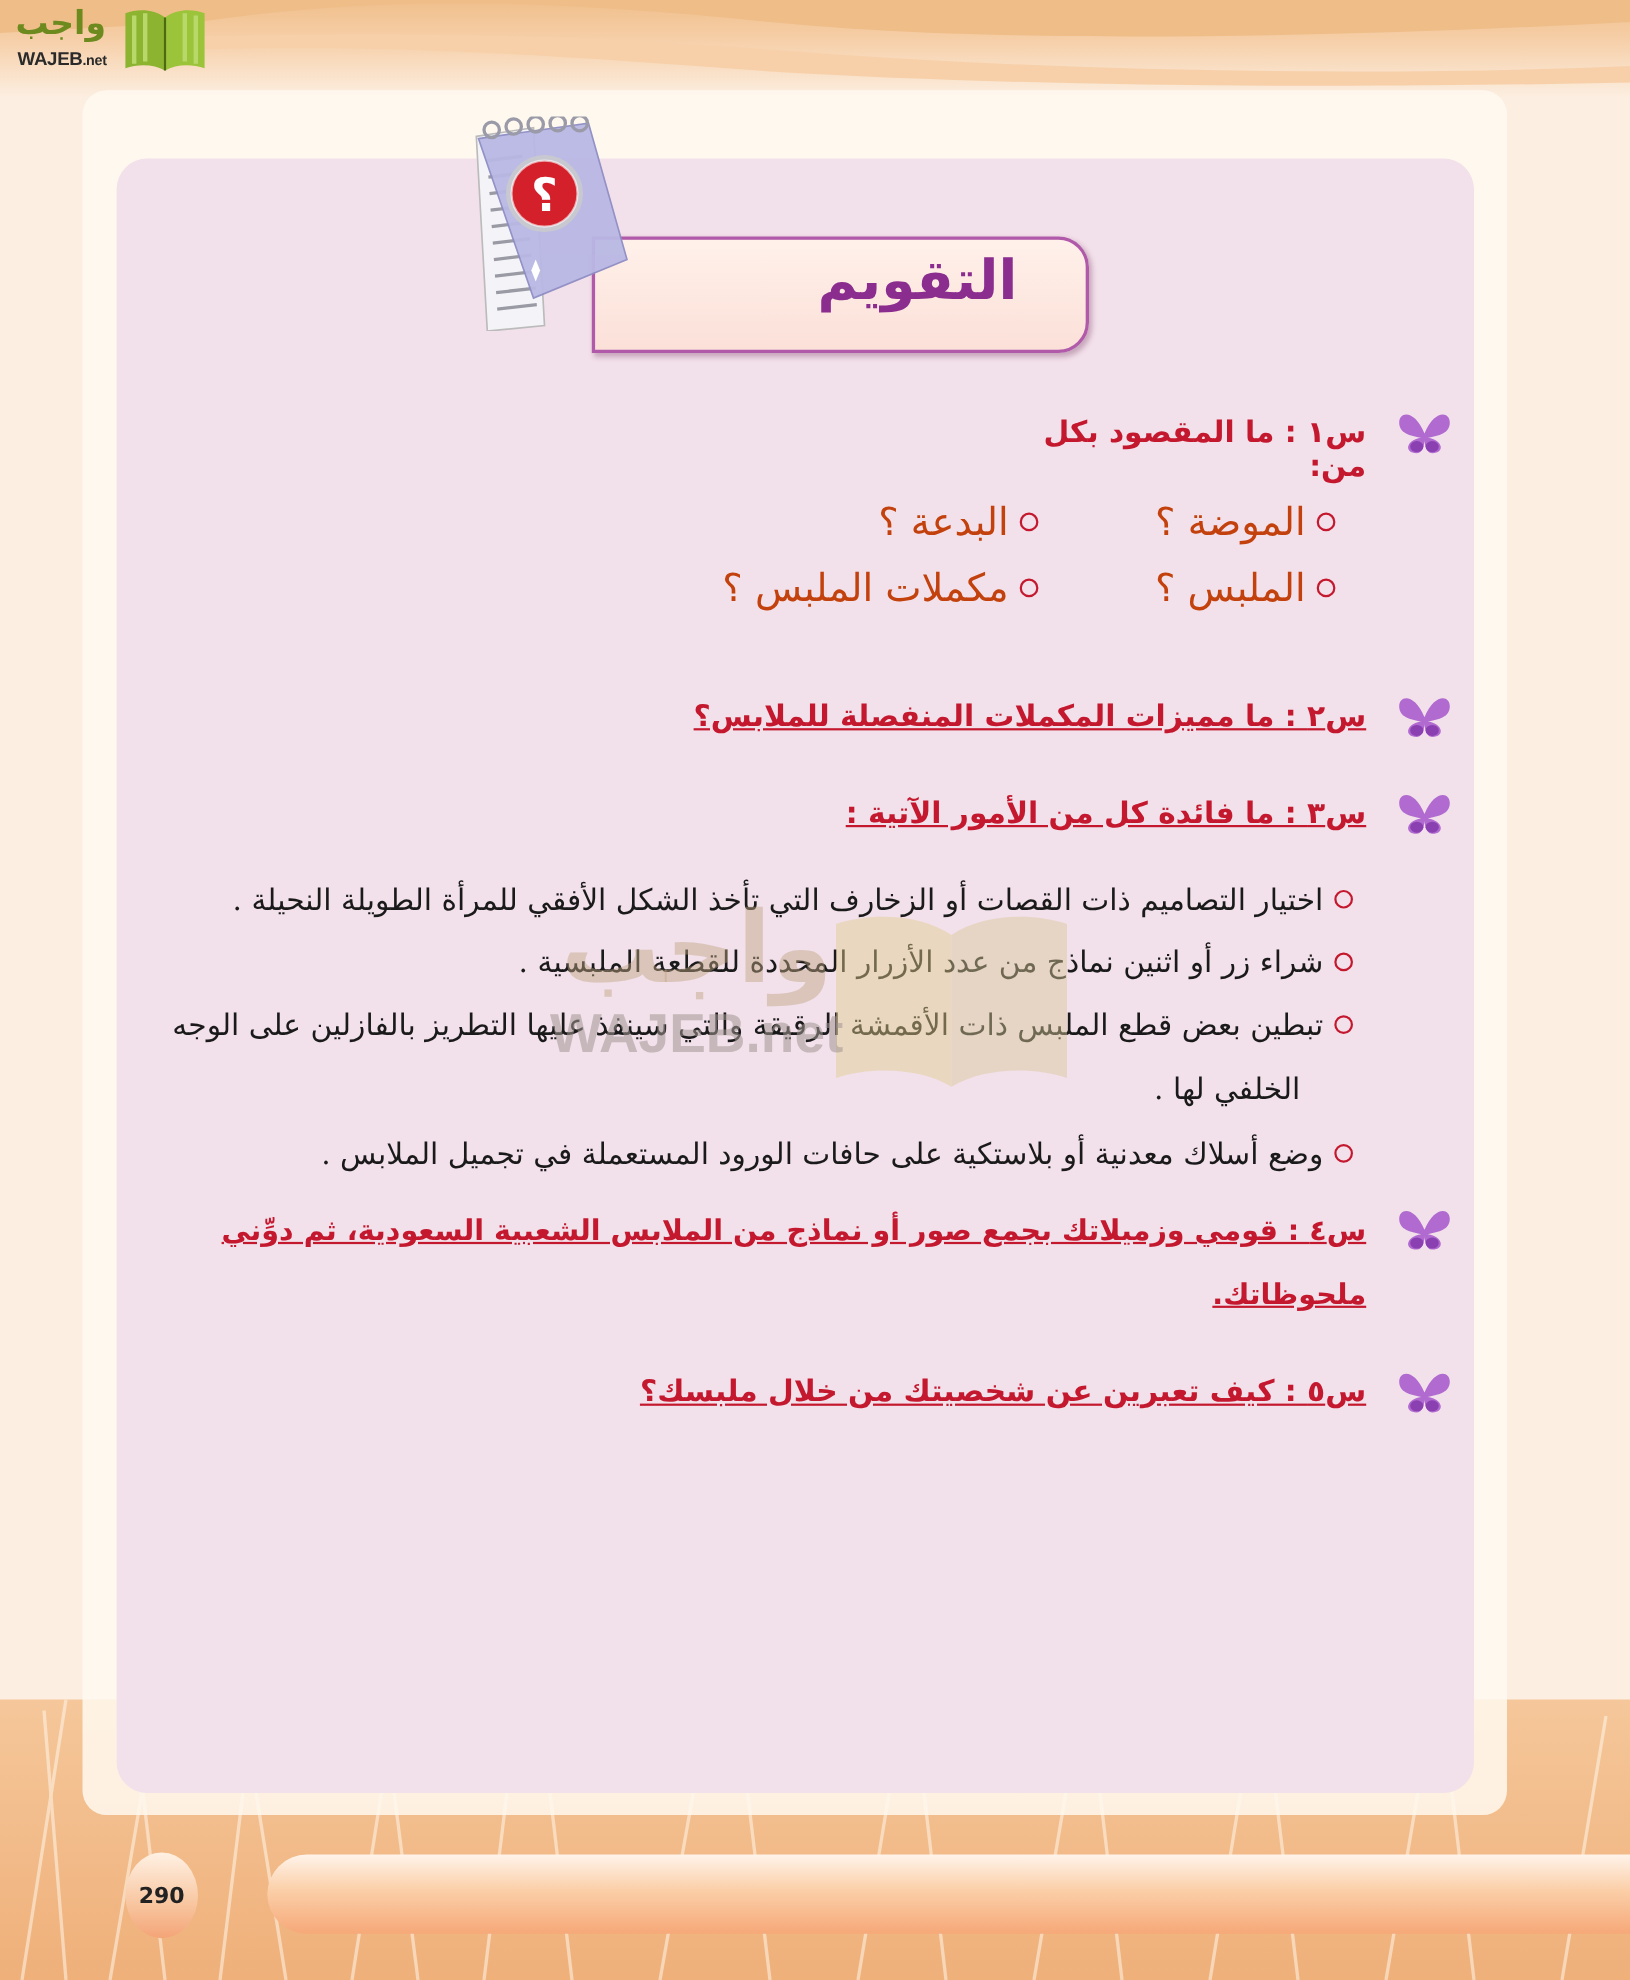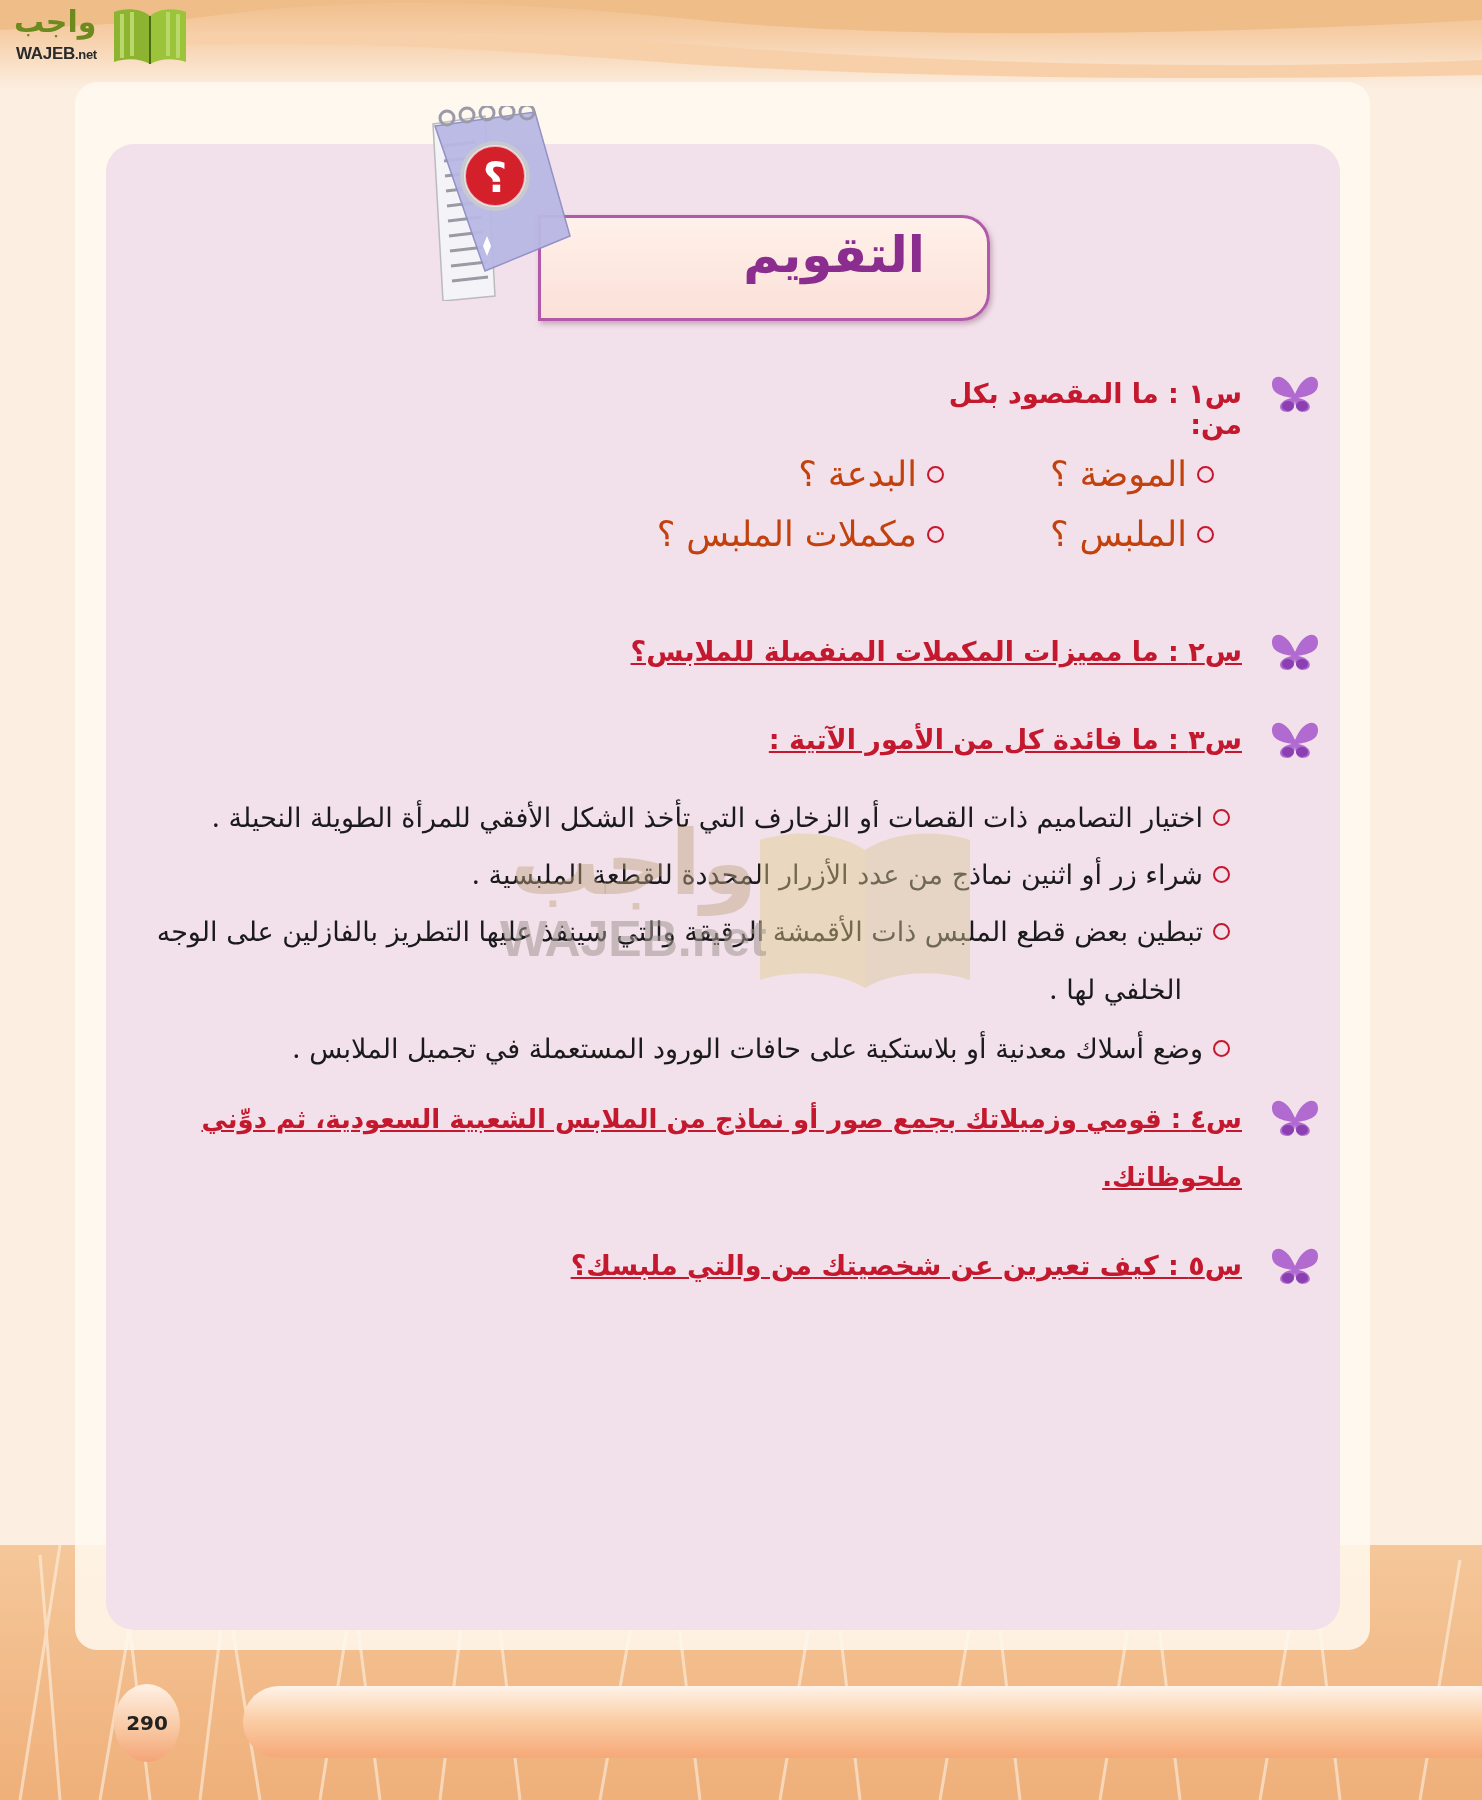--- a/index.html
+++ b/index.html
@@ -253,21 +253,21 @@
 <div class="q-line" style="right:240px; top:1162px; font-size:26px;">
   <span>ملحوظاتك.</span>
 </div>
 <svg style="position:absolute; left:1268px; top:1096px;" width="54" height="44" viewBox="0 0 54 44">
   <path d="M27 22 C18 0 4 2 4 12 C4 22 14 24 24 26 C10 28 8 40 20 40 C26 40 27 30 27 28 C27 30 28 40 34 40 C46 40 44 28 30 26 C40 24 50 22 50 12 C50 2 36 0 27 22 Z" fill="#b06ad0"></path>
   <ellipse cx="20" cy="34" rx="6" ry="5" fill="#8a40b0"></ellipse>
     <ellipse cx="34" cy="34" rx="6" ry="5" fill="#8a40b0"></ellipse>
 </svg>
 
 <div class="q-line" style="right:240px; top:1250px;">
-  <span>س٥ : كيف تعبرين عن شخصيتك من والتي ملبسك؟</span>
+  <span>س٥ : كيف تعبرين عن شخصيتك من خلال ملبسك؟</span>
 </div>
 <svg style="position:absolute; left:1268px; top:1244px;" width="54" height="44" viewBox="0 0 54 44">
   <path d="M27 22 C18 0 4 2 4 12 C4 22 14 24 24 26 C10 28 8 40 20 40 C26 40 27 30 27 28 C27 30 28 40 34 40 C46 40 44 28 30 26 C40 24 50 22 50 12 C50 2 36 0 27 22 Z" fill="#b06ad0"></path>
   <ellipse cx="20" cy="34" rx="6" ry="5" fill="#8a40b0"></ellipse>
     <ellipse cx="34" cy="34" rx="6" ry="5" fill="#8a40b0"></ellipse>
 </svg>
 
 <div class="footer-bar"></div>
 <div class="page-num">
   <span>290</span>

